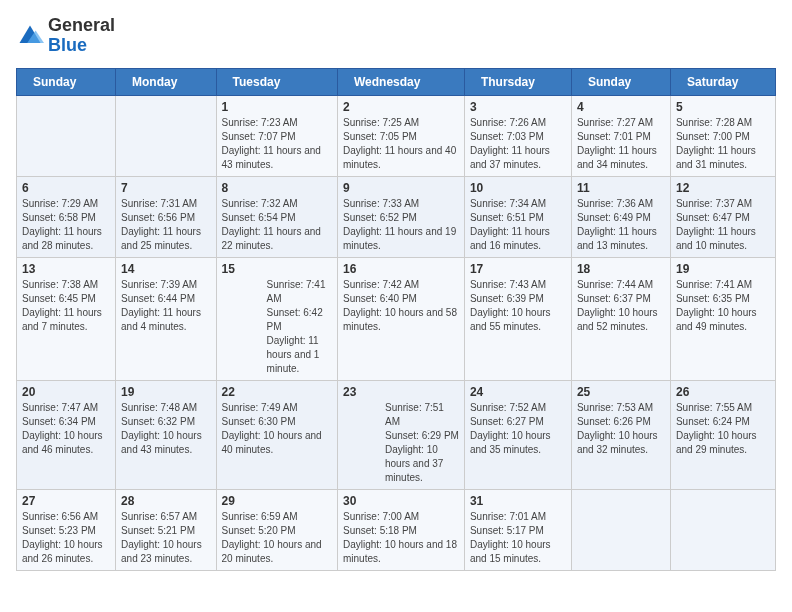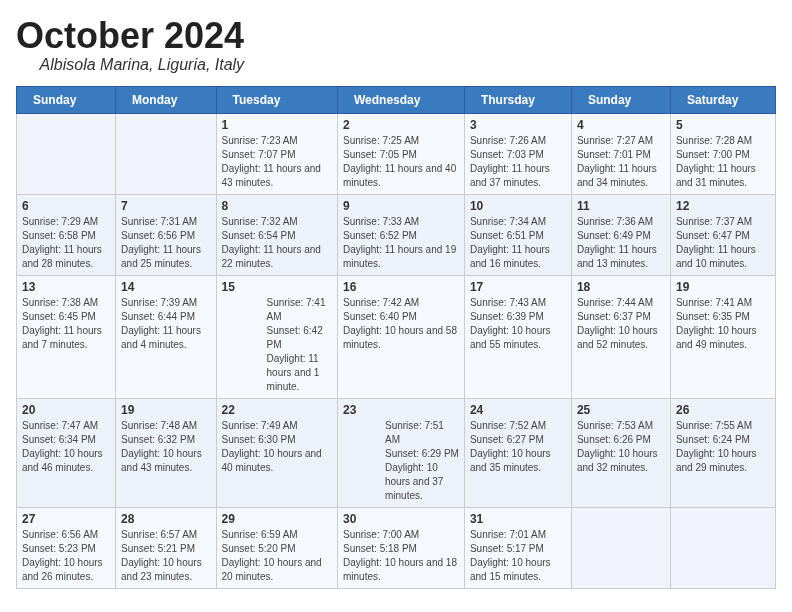--- a/index.html
+++ b/index.html
@@ -85,23 +85,29 @@
       color: #444;
     }
     .empty-cell {
       background: #f0f4fa !important;
     }
   </style>
 </head>
 <body>
 
 <div class="header">
-  <div class="title-block">
-    <div class="month-title">October 2024</div>
-    <div class="location">Albisola Marina, Liguria, Italy</div>
+  <div class="logo">
+    <svg class="logo-icon" viewBox="0 0 40 40">
+      <polygon points="20,5 35,30 5,30" fill="#1a6bbf"></polygon>
+      <polygon points="28,12 40,30 16,30" fill="#5aacf0" opacity="0.7"></polygon>
+    </svg>
+    <div class="logo-text">
+      <span class="logo-general">General</span><br>
+      <span class="logo-blue">Blue</span>
+    </div>
   </div>
 </div>
 
 <table>
   <thead>
     <tr>
     <th>Sunday</th>
         <th>Monday</th>
         <th>Tuesday</th>
         <th>Wednesday</th>

